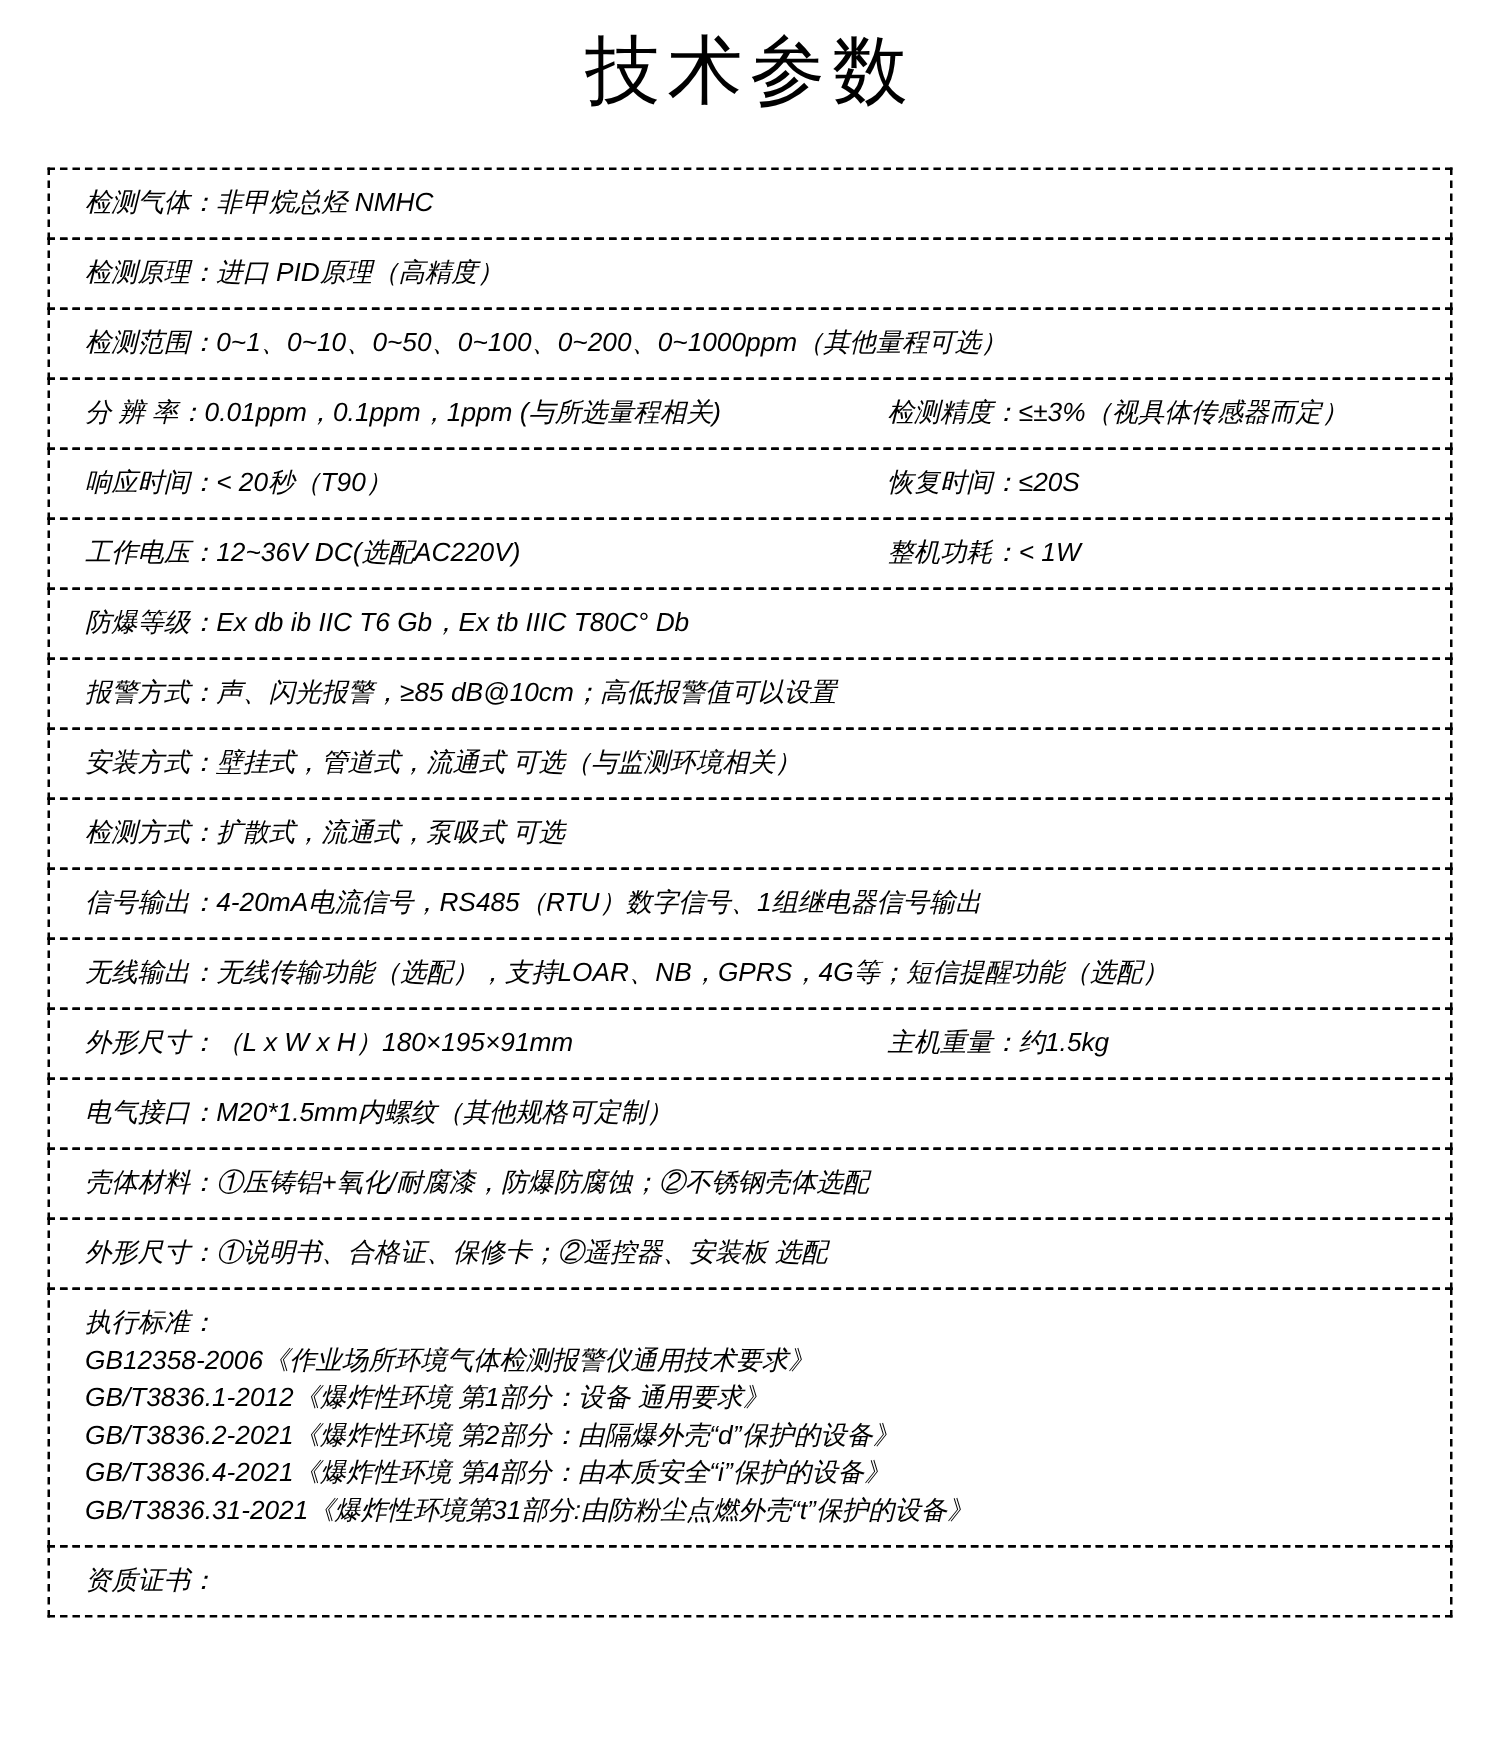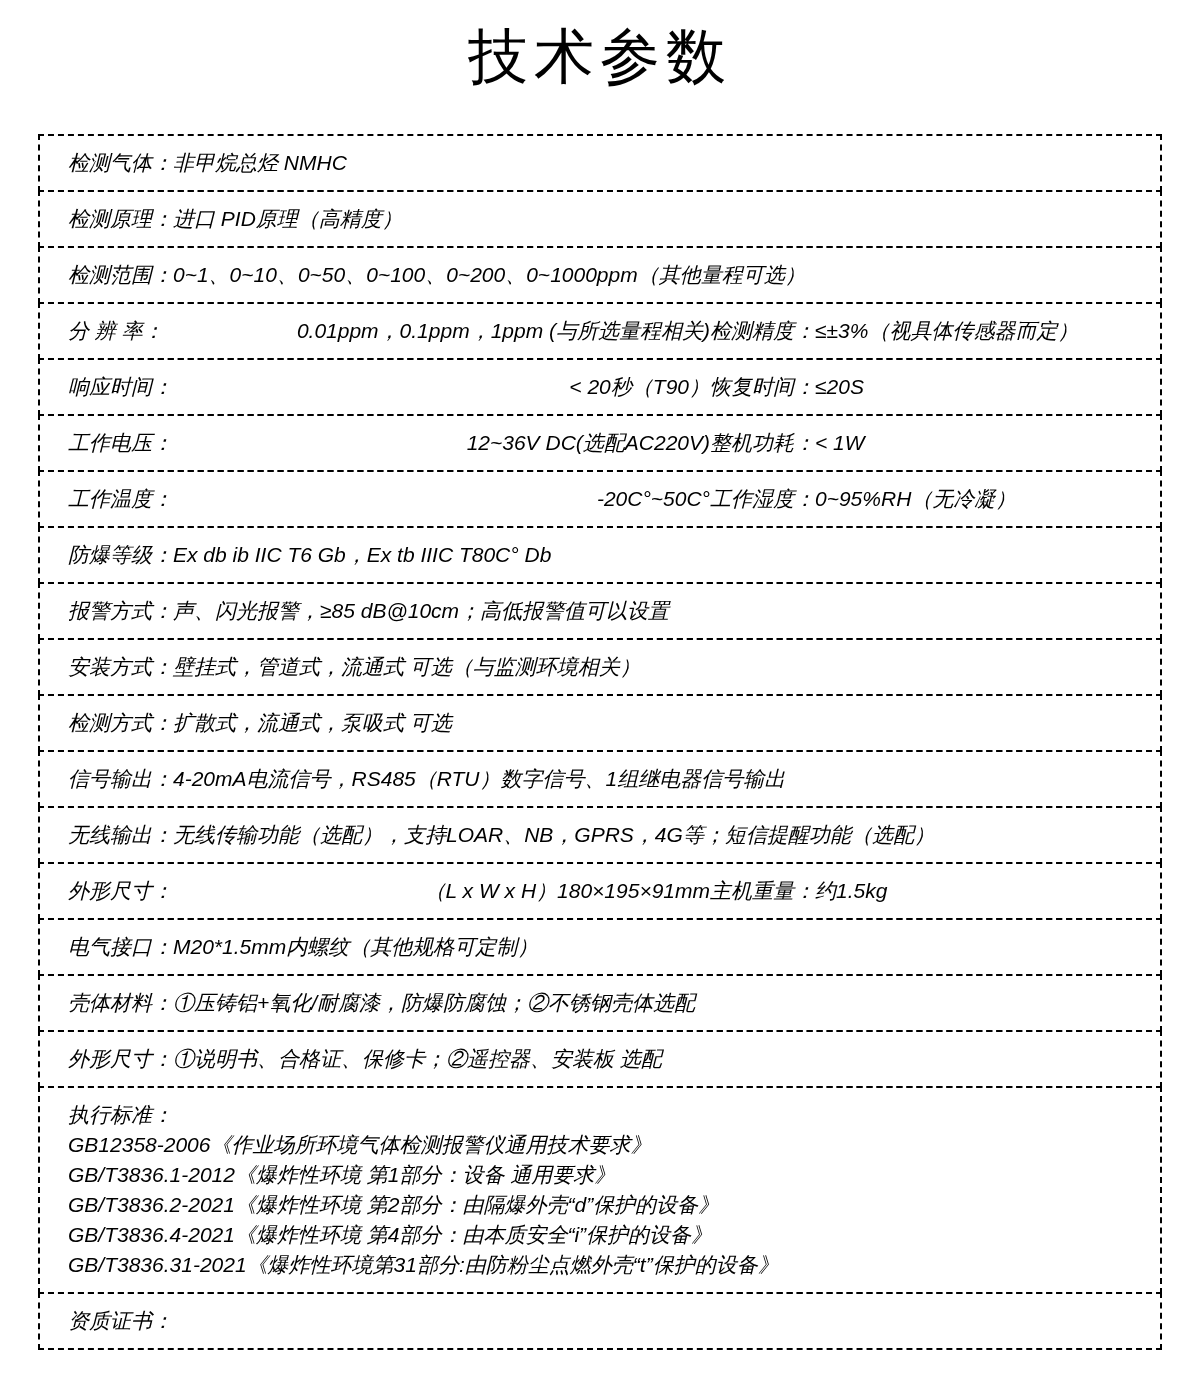--- a/index.html
+++ b/index.html
@@ -36,21 +36,21 @@
     display: flex;
     align-items: center;
     padding-left: 28px;
     padding-right: 10px;
     font-size: 21px;
     line-height: 1.35;
   }
   .spec-row:first-child { margin-top: 0; }
   .spec-cell { display: flex; white-space: nowrap; }
   .spec-cell:only-child { flex: 1 1 auto; white-space: normal; }
-  .spec-cell:not(:only-child):first-child { flex: 0 0 642px; justify-content: space-between; }
+  .spec-cell:not(:only-child):first-child { flex: 0 0 642px; }
   .spec-cell:not(:only-child):last-child { flex: 1 1 auto; }
   .spec-label { flex: 0 0 auto; }
   .spec-value { }
   .spec-row.block {
     display: block;
     padding-top: 12px;
     padding-bottom: 12px;
   }
   .spec-row.block .std-line {
     line-height: 30px;
@@ -102,30 +102,20 @@
       </div>
     </div>
     <div class="spec-row">
       <div class="spec-cell">
         <span class="spec-label">工作电压：</span>
         <span class="spec-value">12~36V DC(选配AC220V)</span>
       </div>
       <div class="spec-cell">
         <span class="spec-label">整机功耗：</span>
         <span class="spec-value">&lt; 1W</span>
-      </div>
-    </div>
-    <div class="spec-row">
-      <div class="spec-cell">
-        <span class="spec-label">工作温度：</span>
-        <span class="spec-value">-20C°~50C°</span>
-      </div>
-      <div class="spec-cell">
-        <span class="spec-label">工作湿度：</span>
-        <span class="spec-value">0~95%RH（无冷凝）</span>
       </div>
     </div>
     <div class="spec-row">
       <div class="spec-cell">
         <span class="spec-label">防爆等级：</span>
         <span class="spec-value">Ex db ib IIC T6 Gb，Ex tb IIIC T80C° Db</span>
       </div>
     </div>
     <div class="spec-row">
       <div class="spec-cell">

